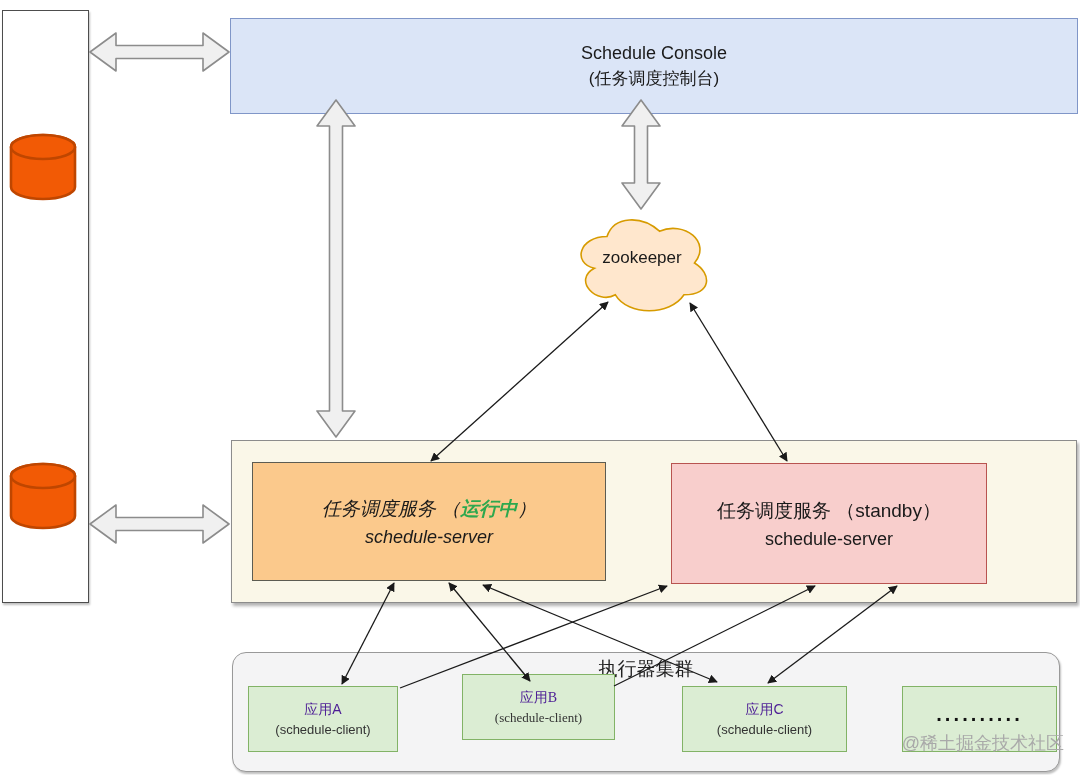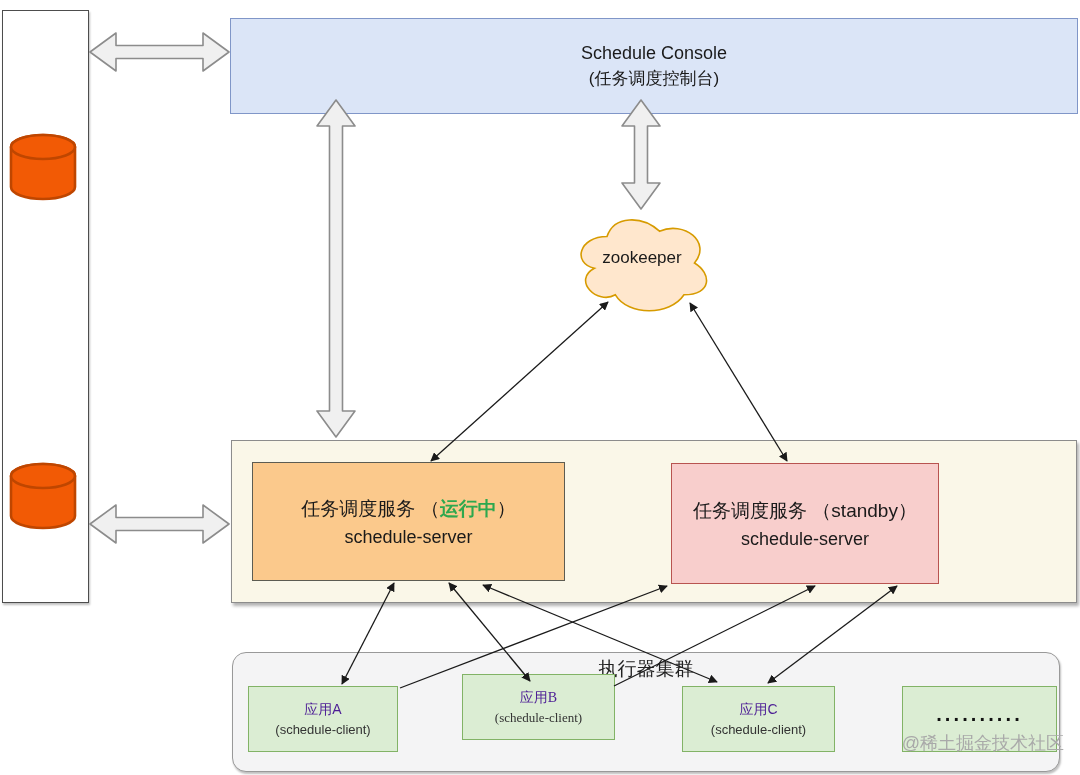--- a/index.html
+++ b/index.html
@@ -23,41 +23,41 @@
   #console-box .l1{font-size:18px;}
   #console-box .l2{font-size:17px;}
 
   
   #sched-container{left:231px;top:440px;width:846px;height:163px;
     background:var(--scheduler-container-fill);
     border:1.6px solid var(--scheduler-container-stroke);
     box-shadow:2px 3px 3px rgba(0,0,0,.3);z-index:1;}
   .server-box{display:flex;flex-direction:column;align-items:center;justify-content:center;
     gap:5px;z-index:2;text-align:center;}
-  #active-box{left:252px;top:462px;width:313px;height:119px;
-    background:var(--active-fill);border:1.6px solid var(--active-stroke);}
-  #standby-box{left:671px;top:463px;width:268px;height:121px;
+  #active-box{left:252px;top:462px;width:354px;height:119px;
+    background:var(--active-fill);border:1.6px solid var(--active-stroke);font-style:italic;}
+  #standby-box{left:671px;top:463px;width:316px;height:121px;
     background:var(--standby-fill);border:1.6px solid var(--standby-stroke);}
   .server-box .t1{font-size:19px;}
   .server-box .t2{font-size:18px;}
   .status-running{color:var(--status-running);font-weight:bold;}
 
   
   #exec-container{left:232px;top:652px;width:828px;height:120px;border-radius:14px;
     background:var(--executor-fill);border:1.6px solid var(--executor-stroke);
     box-shadow:1px 2px 2px rgba(0,0,0,.25);z-index:1;}
   #exec-label{left:232px;top:656px;width:828px;text-align:center;font-size:19px;color:#222;z-index:2;}
   .app-box{background:var(--app-fill);border:1.5px solid var(--app-stroke);
     display:flex;flex-direction:column;align-items:center;justify-content:center;gap:3px;
     z-index:2;text-align:center;}
   .app-box .n{font-size:14px;color:#4c1d95;}
   .app-box .s{font-size:13px;color:#333;}
   #app-a{left:248px;top:686px;width:150px;height:66px;}
   #app-b{left:462px;top:674px;width:153px;height:66px;font-family:Liberation Serif, serif;}
-  #app-c{left:682px;top:686px;width:153px;height:66px;text-align:center;}
+  #app-c{left:682px;top:686px;width:165px;height:66px;text-align:center;}
   #app-dots{left:902px;top:686px;width:155px;height:66px;}
   #app-dots .n{font-size:20px;font-weight:bold;letter-spacing:2px;color:#111;}
 
   
   #zk-label{left:572px;top:248px;width:140px;text-align:center;font-size:17px;z-index:5;}
 
   
   #overlay{left:0;top:0;width:1080px;height:775px;z-index:4;pointer-events:none;}
   .block-arrow{fill:var(--block-arrow-fill);stroke:var(--block-arrow-stroke);
     stroke-width:1.6;stroke-linejoin:round;}

